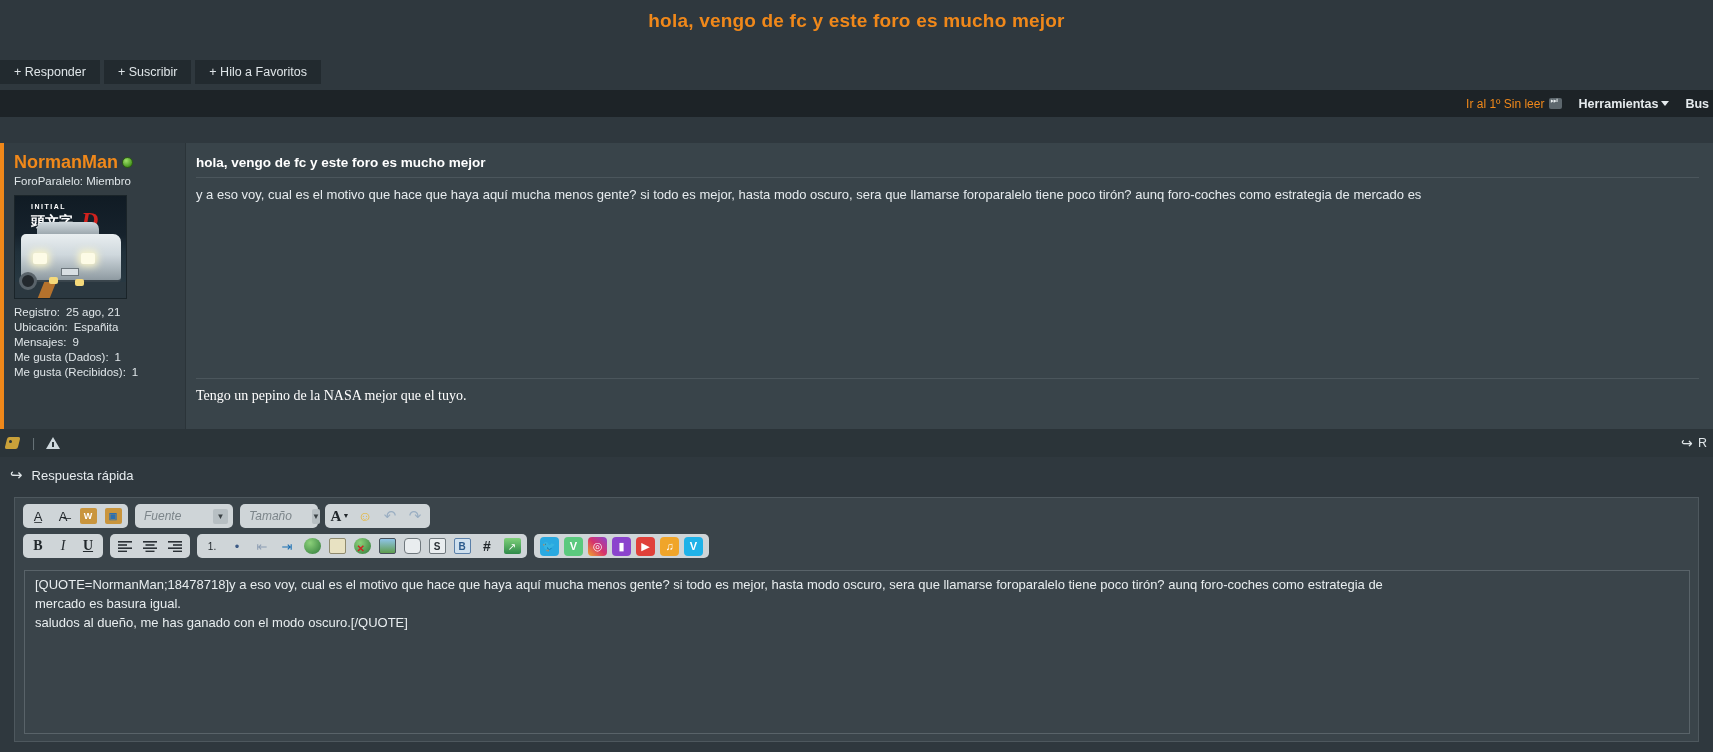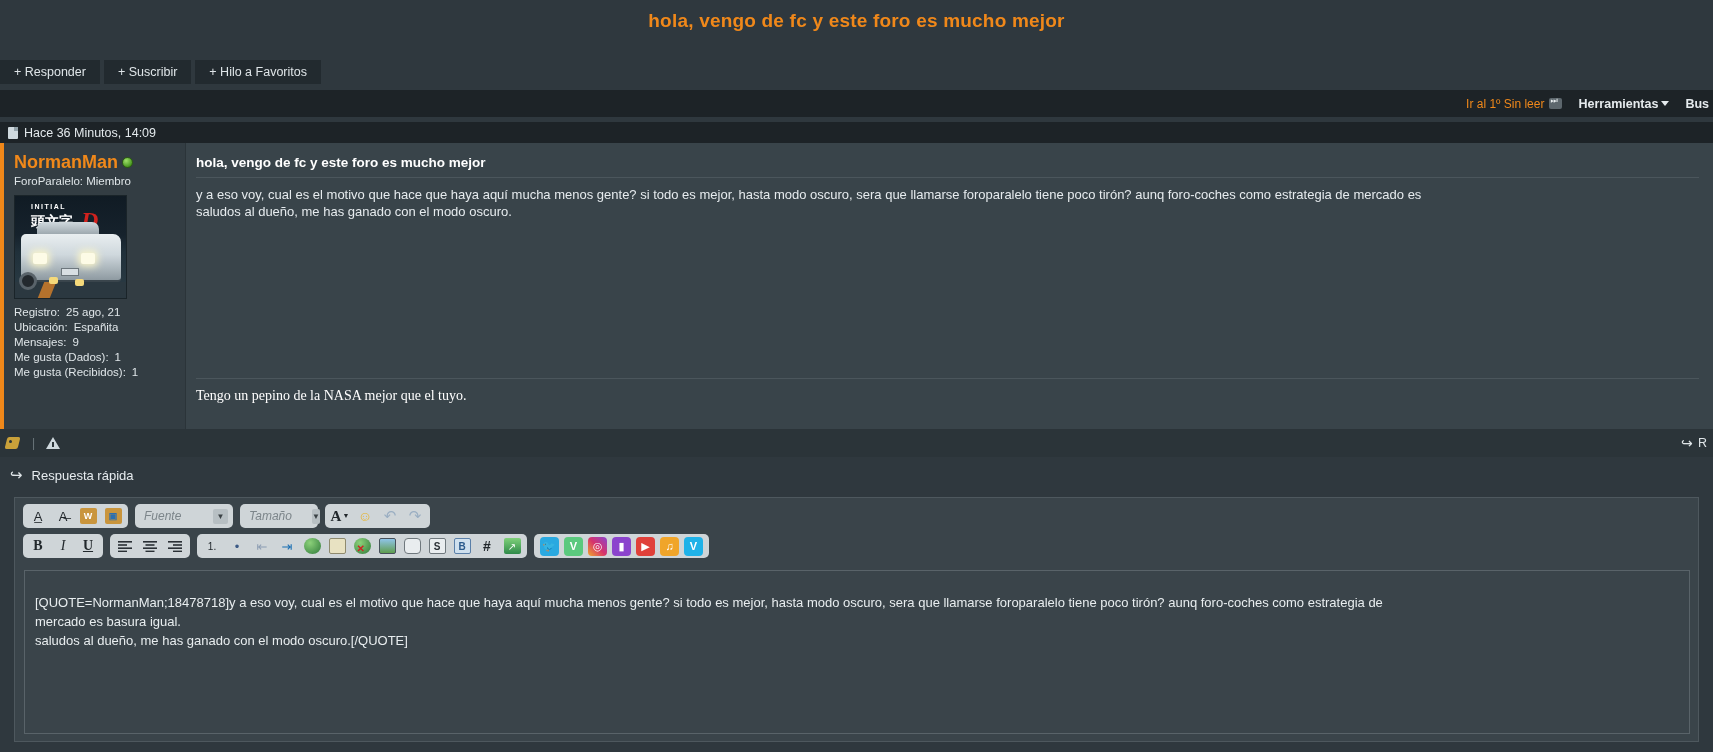--- a/index.html
+++ b/index.html
@@ -174,21 +174,21 @@
   .sel-arrow {
     width: 15px; height: 15px; background: #b7bfc3; border-radius: 2px;
     display: flex; align-items: center; justify-content: center; font-size: 8px; color: #3b4246; font-style: normal;
   }
   .ico-sq { width: 17px; height: 16px; border-radius: 2px; display: inline-block; }
   .soc { width: 19px; height: 19px; border-radius: 4px; display: flex; align-items: center; justify-content: center; font-size: 11px; color: #fff; cursor: pointer; }
 
   .qr-textarea {
     position: absolute; left: 9px; top: 72px; width: 1666px; height: 164px;
     background: #3a444a; border: 1px solid #596369; color: #e8edef;
-    font-size: 13px; line-height: 19px; padding: 22px 10px; resize: none; outline: none;
+    font-size: 13px; line-height: 19px; padding: 4px 10px; resize: none; outline: none;
     font-family: "Liberation Sans", sans-serif; white-space: pre-wrap; overflow: hidden;
   }
 </style>
 </head>
 <body>
 
 <div class="page">
 
   <div class="thread-title">hola, vengo de fc y este foro es mucho mejor</div>
 
@@ -203,24 +203,20 @@
       <span>Ir al 1º Sin leer</span>
       <span class="badge-icon"></span>
     </span>
     <span class="tools-item">
       <span>Herramientas</span>
       <span class="caret-down"></span>
     </span>
     <span class="tools-item">Bus</span>
   </div>
 
-  <div class="post-meta">
-    <span class="doc-icon"></span>
-    <span class="post-meta-text">Hace 36 Minutos, 14:09</span>
-  </div>
 
   <div class="post">
 
     <div class="userinfo">
       <div class="username">
         <span>NormanMan</span>
         <span class="online-dot"></span>
       </div>
       <div class="usertitle">ForoParalelo: Miembro</div>
 
@@ -263,21 +259,20 @@
           <span class="stat-label">Me gusta (Recibidos):</span>
           <span class="stat-value">1</span>
         </div>
       </div>
     </div>
 
     <div class="postbody">
       <div class="post-subject">hola, vengo de fc y este foro es mucho mejor</div>
       <div class="post-subject-rule"></div>
       <div class="post-text">y a eso voy, cual es el motivo que hace que haya aquí mucha menos gente? si todo es mejor, hasta modo oscuro, sera que llamarse foroparalelo tiene poco tirón? aunq foro-coches como estrategia de mercado es</div>
-      <div class="post-text">saludos al dueño, me has ganado con el modo oscuro.</div>
       <div class="sig-sep"></div>
       <div class="signature">Tengo un pepino de la NASA mejor que el tuyo.</div>
     </div>
   </div>
 
   <div class="post-footer">
     <span class="tag-icon"></span>
     <span class="footer-divider">|</span>
     <span class="warn-icon"></span>
     <span class="footer-right">

